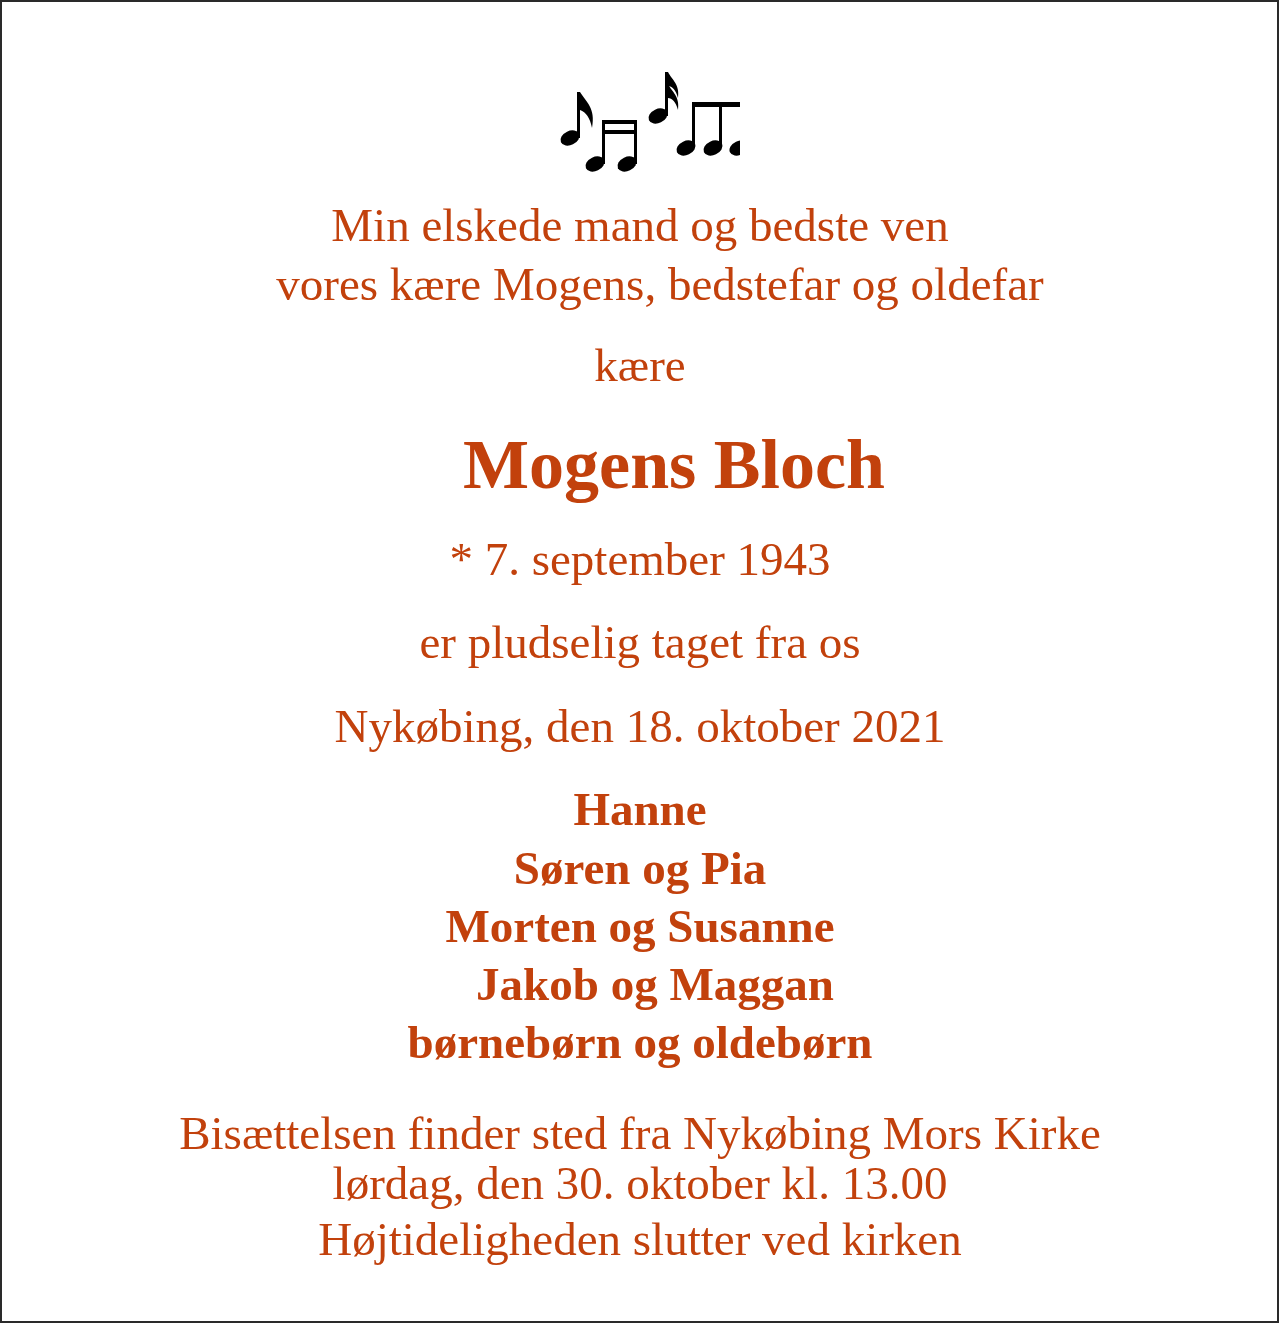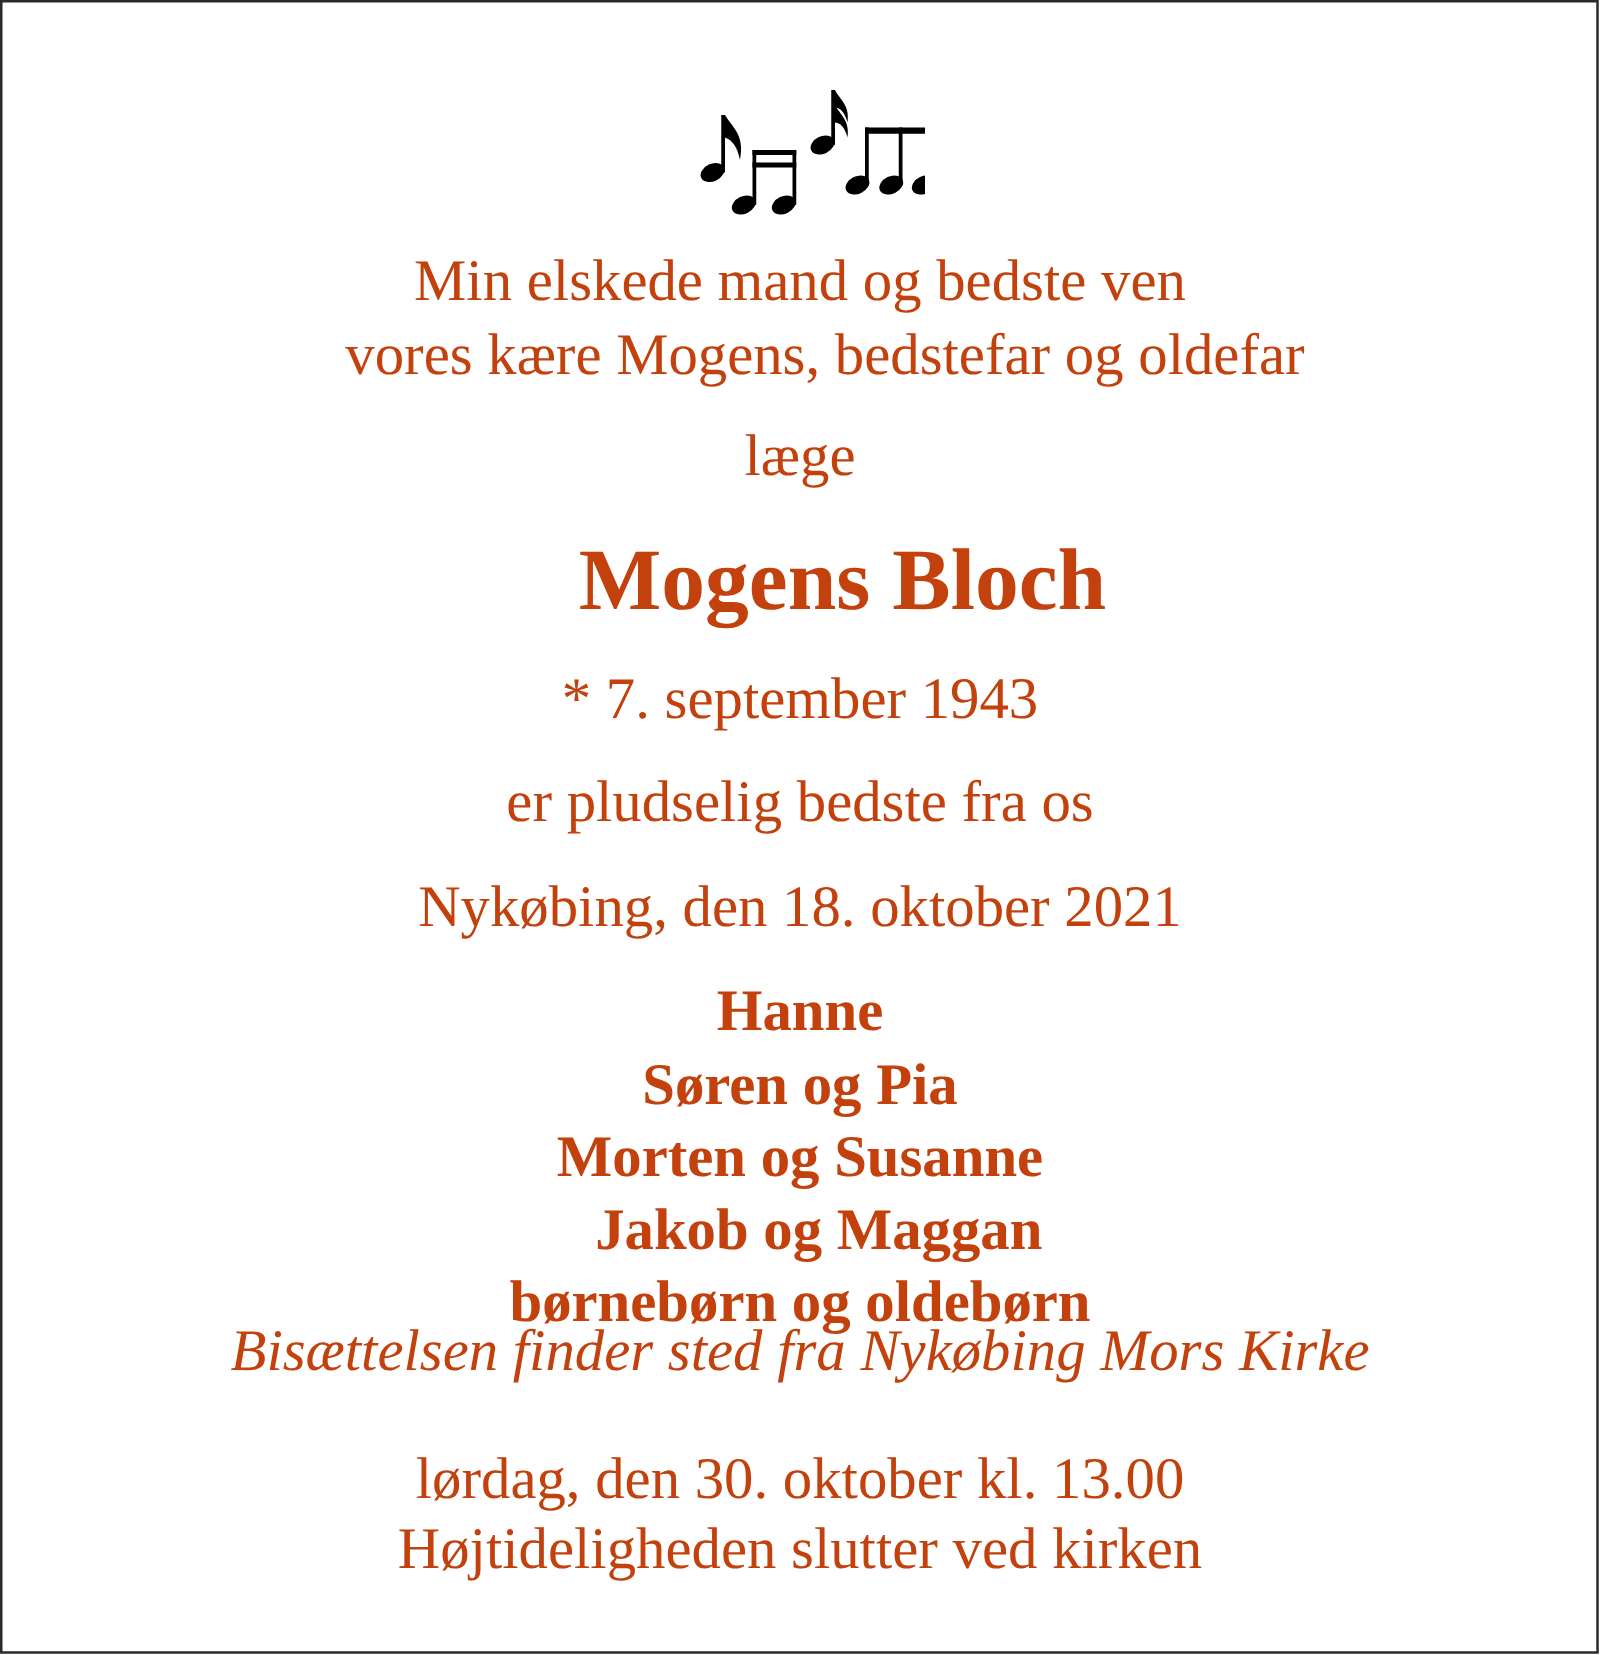--- a/index.html
+++ b/index.html
@@ -51,31 +51,31 @@
   <ellipse cx="199" cy="90" rx="10" ry="7" transform="rotate(-25 199 90)" fill="#000"></ellipse>
   <rect x="152" y="44" width="3" height="46" fill="#000"></rect>
   <rect x="179" y="44" width="3" height="46" fill="#000"></rect>
   <rect x="205" y="44" width="3" height="46" fill="#000"></rect>
   <rect x="152" y="44" width="56" height="5" fill="#000"></rect>
 </svg>
 
 <div class="line" style="top:196px;">Min elskede mand og bedste ven</div>
 <div class="line" style="top:255px;padding-left:20px;">vores kære Mogens, bedstefar og oldefar</div>
 
-<div class="line" style="top:336px;">læge</div>
+<div class="line" style="top:336px;">kære</div>
 
 <div class="line name" style="top:425px;">Mogens Bloch</div>
 
 <div class="line" style="top:530px;">* 7. september 1943</div>
 
-<div class="line" style="top:613px;">er pludselig bedste fra os</div>
+<div class="line" style="top:613px;">er pludselig taget fra os</div>
 
 <div class="line" style="top:697px;">Nykøbing, den 18. oktober 2021</div>
 
 <div class="line bold" style="top:780px;">Hanne</div>
 <div class="line bold" style="top:839px;">Søren og Pia</div>
 <div class="line bold" style="top:897px;">Morten og Susanne</div>
 <div class="line bold" style="top:955px;padding-left:15px;">Jakob og Maggan</div>
 <div class="line bold" style="top:1013px;">børnebørn og oldebørn</div>
 
-<div class="line" style="top:1052px;font-style:italic;">Bisættelsen finder sted fra Nykøbing Mors Kirke</div>
+<div class="line" style="top:1104px;">Bisættelsen finder sted fra Nykøbing Mors Kirke</div>
 <div class="line" style="top:1154px;">lørdag, den 30. oktober kl. 13.00</div>
 <div class="line" style="top:1210px;">Højtideligheden slutter ved kirken</div>
 
 </body></html>

